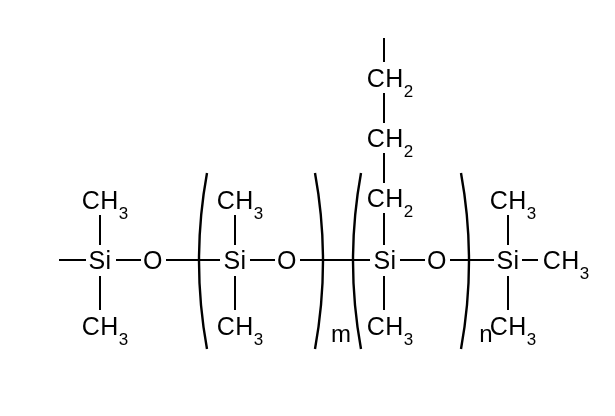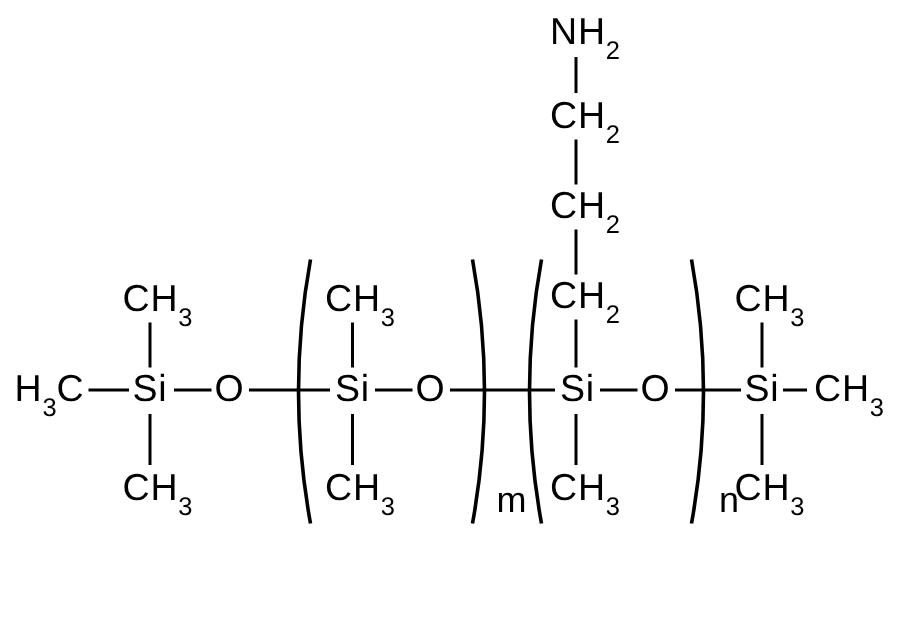--- a/index.html
+++ b/index.html
@@ -19,30 +19,28 @@
   .rep-index{
     position:absolute;transform:translate(-50%,-50%);
     font-size:24px;line-height:1;
   }
 </style>
 </head>
 <body>
 
 <div class="canvas">
 
-  <div class="atom" style="left:390px;top:22px"><span>NH</span><sub>2</sub></div>
   <div class="bond-v" style="left:383px;top:38px;height:24px"></div>
   <div class="atom" style="left:390px;top:78px"><span>CH</span><sub>2</sub></div>
   <div class="bond-v" style="left:383px;top:93px;height:30px"></div>
   <div class="atom" style="left:390px;top:138px"><span>CH</span><sub>2</sub></div>
   <div class="bond-v" style="left:383px;top:153px;height:30px"></div>
   <div class="atom" style="left:390px;top:198px"><span>CH</span><sub>2</sub></div>
   <div class="bond-v" style="left:383px;top:213px;height:32px"></div>
 
-  <div class="atom" style="left:33px;top:260px"><span>H</span><sub>3</sub><span>C</span></div>
   <div class="bond-h" style="left:59px;top:259px;width:27px"></div>
   <div class="atom" style="left:100px;top:260px"><span>Si</span></div>
   <div class="atom" style="left:105px;top:200px"><span>CH</span><sub>3</sub></div>
   <div class="bond-v" style="left:99px;top:215px;height:30px"></div>
   <div class="bond-v" style="left:99px;top:276px;height:34px"></div>
   <div class="atom" style="left:105px;top:326px"><span>CH</span><sub>3</sub></div>
   <div class="bond-h" style="left:116px;top:259px;width:25px"></div>
   <div class="atom" style="left:153px;top:260px"><span>O</span></div>
   <div class="bond-h" style="left:166px;top:259px;width:54px"></div>
 

